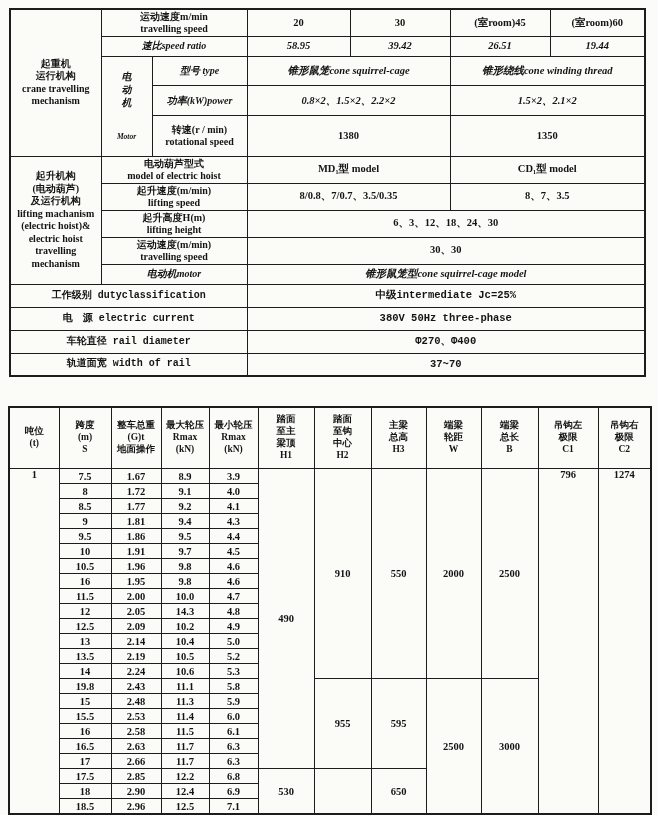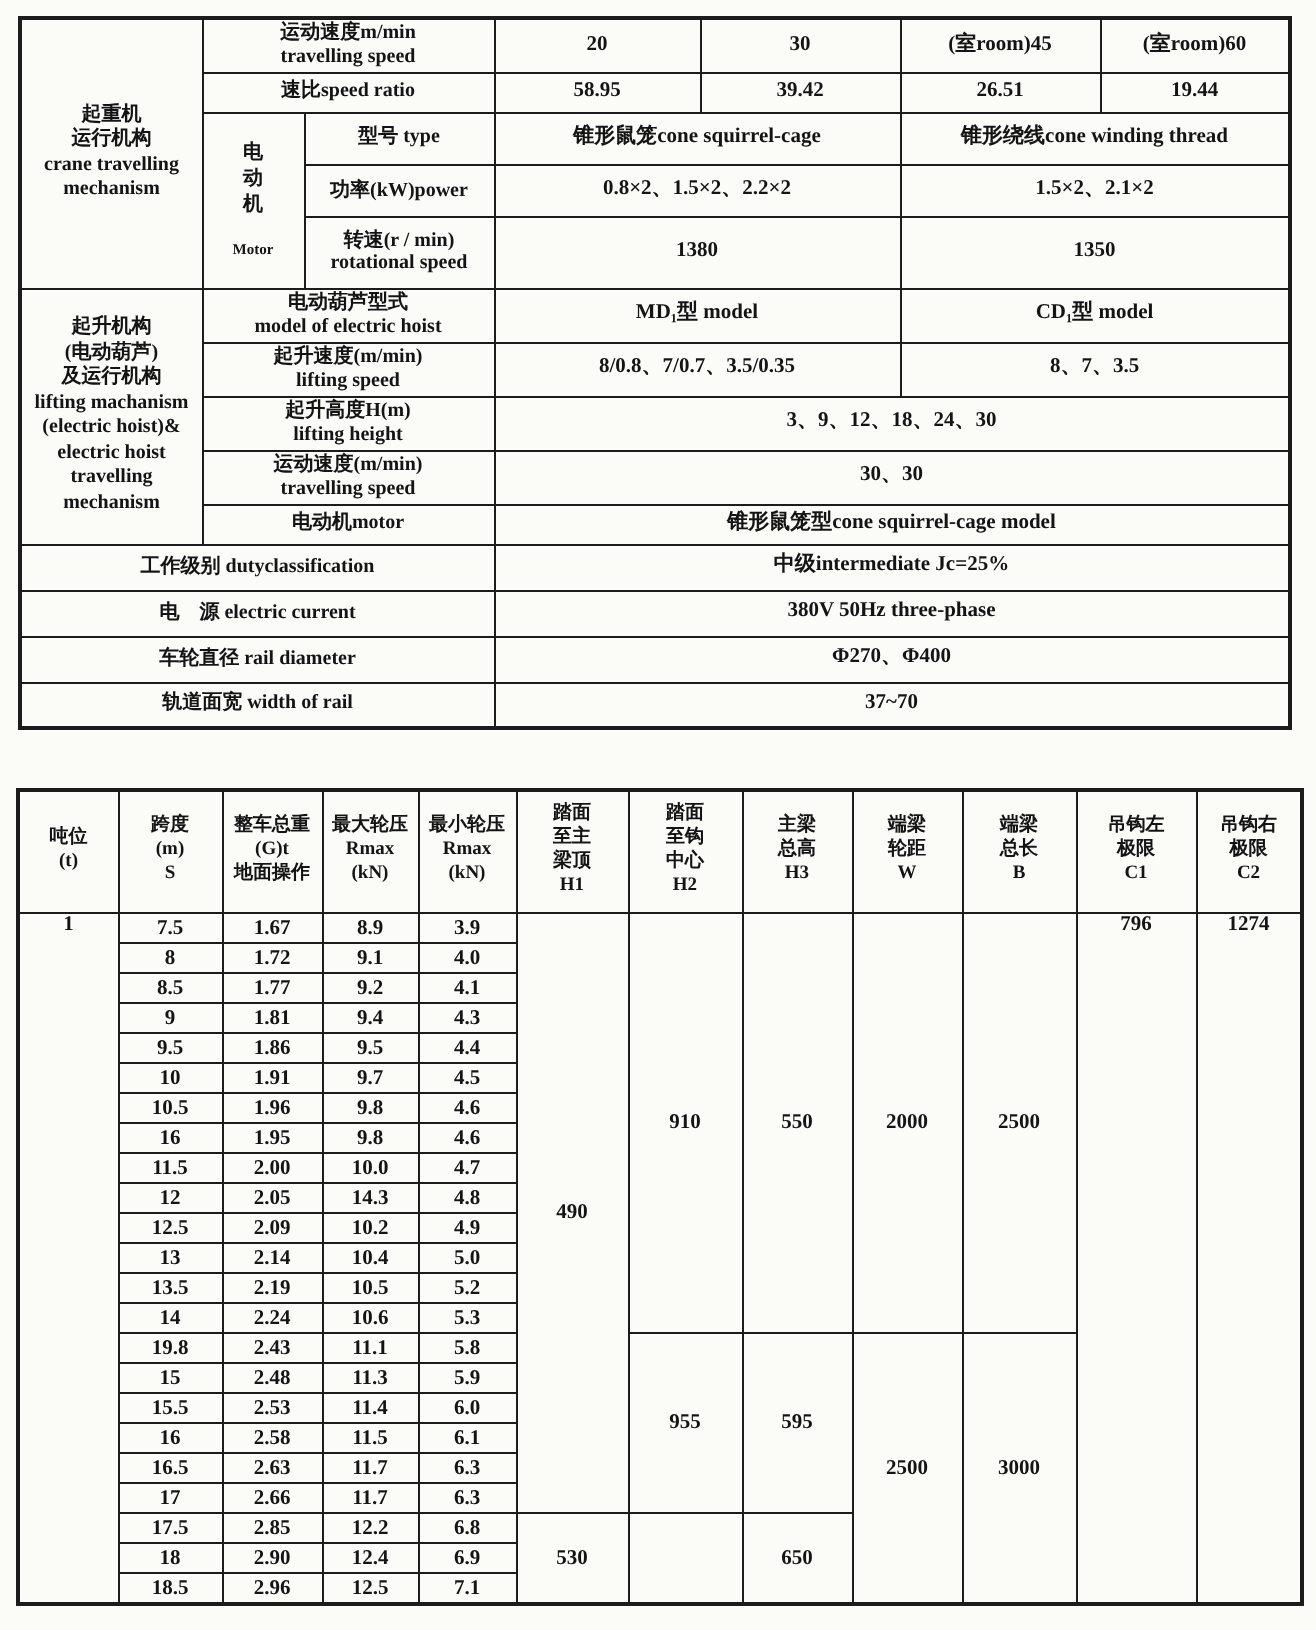--- a/index.html
+++ b/index.html
@@ -18,23 +18,23 @@
     padding:1px 2px;
     line-height:1.18;
     overflow:hidden;
   }
   .t1{width:635px;margin:8px 0 0 9px;border:2px solid #1c1c1c;font-size:10.5px;}
   .t2{width:642px;margin:29px 0 0 8px;border:2px solid #1c1c1c;font-size:10.5px;}
   .t1 .lbl{font-size:10px;text-align:center;}
   .t1 .grp{font-size:10px;line-height:1.25;}
   .t2 .hd{font-size:9.5px;height:60px;line-height:1.25;}
   .t2 td{height:14px;line-height:1.05;padding:0 1px;}
-  .rh2{height:27px;} .rh1{height:20px;} .rh3{height:23px;}
+  .rh2{height:27px;} .rh1{height:20px;font-style:italic;} .rh3{height:23px;font-family:Liberation Mono, monospace;}
   .topv{vertical-align:top;padding-top:4px;}
-  .motor-en{display:block;font-size:7.5px;margin-top:0;}
+  .motor-en{display:block;font-size:7.5px;margin-top:12px;}
   .motor-cn{display:block;font-size:10px;line-height:1.3;}
 </style>
 </head>
 <body>
 
 <div class="page">
 
   <table class="t1">
     <colgroup>
       <col style="width:91px">
@@ -103,21 +103,21 @@
     </tr>
     <tr class="rh2">
       <td colspan="2" class="lbl">起升速度(m/min)
 lifting speed</td>
       <td colspan="2">8/0.8、7/0.7、3.5/0.35</td>
       <td colspan="2">8、7、3.5</td>
     </tr>
     <tr class="rh2">
       <td colspan="2" class="lbl">起升高度H(m)
 lifting height</td>
-      <td colspan="4">3、9、12、18、24、30</td>
+      <td colspan="4">6、3、12、18、24、30</td>
     </tr>
     <tr class="rh2">
       <td colspan="2" class="lbl">运动速度(m/min)
 travelling speed</td>
       <td colspan="4">30、30</td>
     </tr>
     <tr class="rh1">
       <td colspan="2" class="lbl">电动机motor</td>
       <td colspan="4">锥形鼠笼型cone squirrel-cage model</td>
     </tr>

